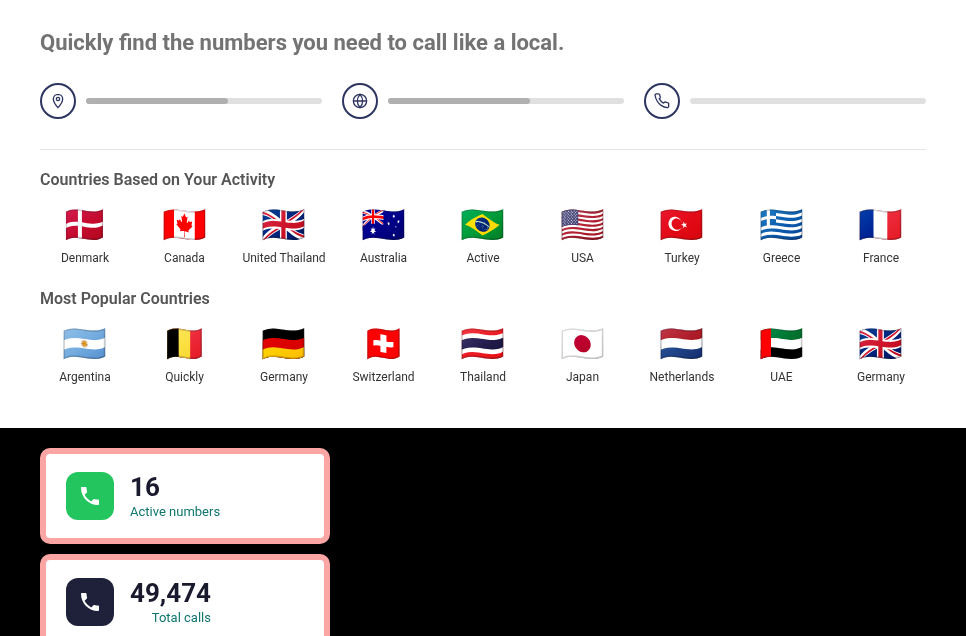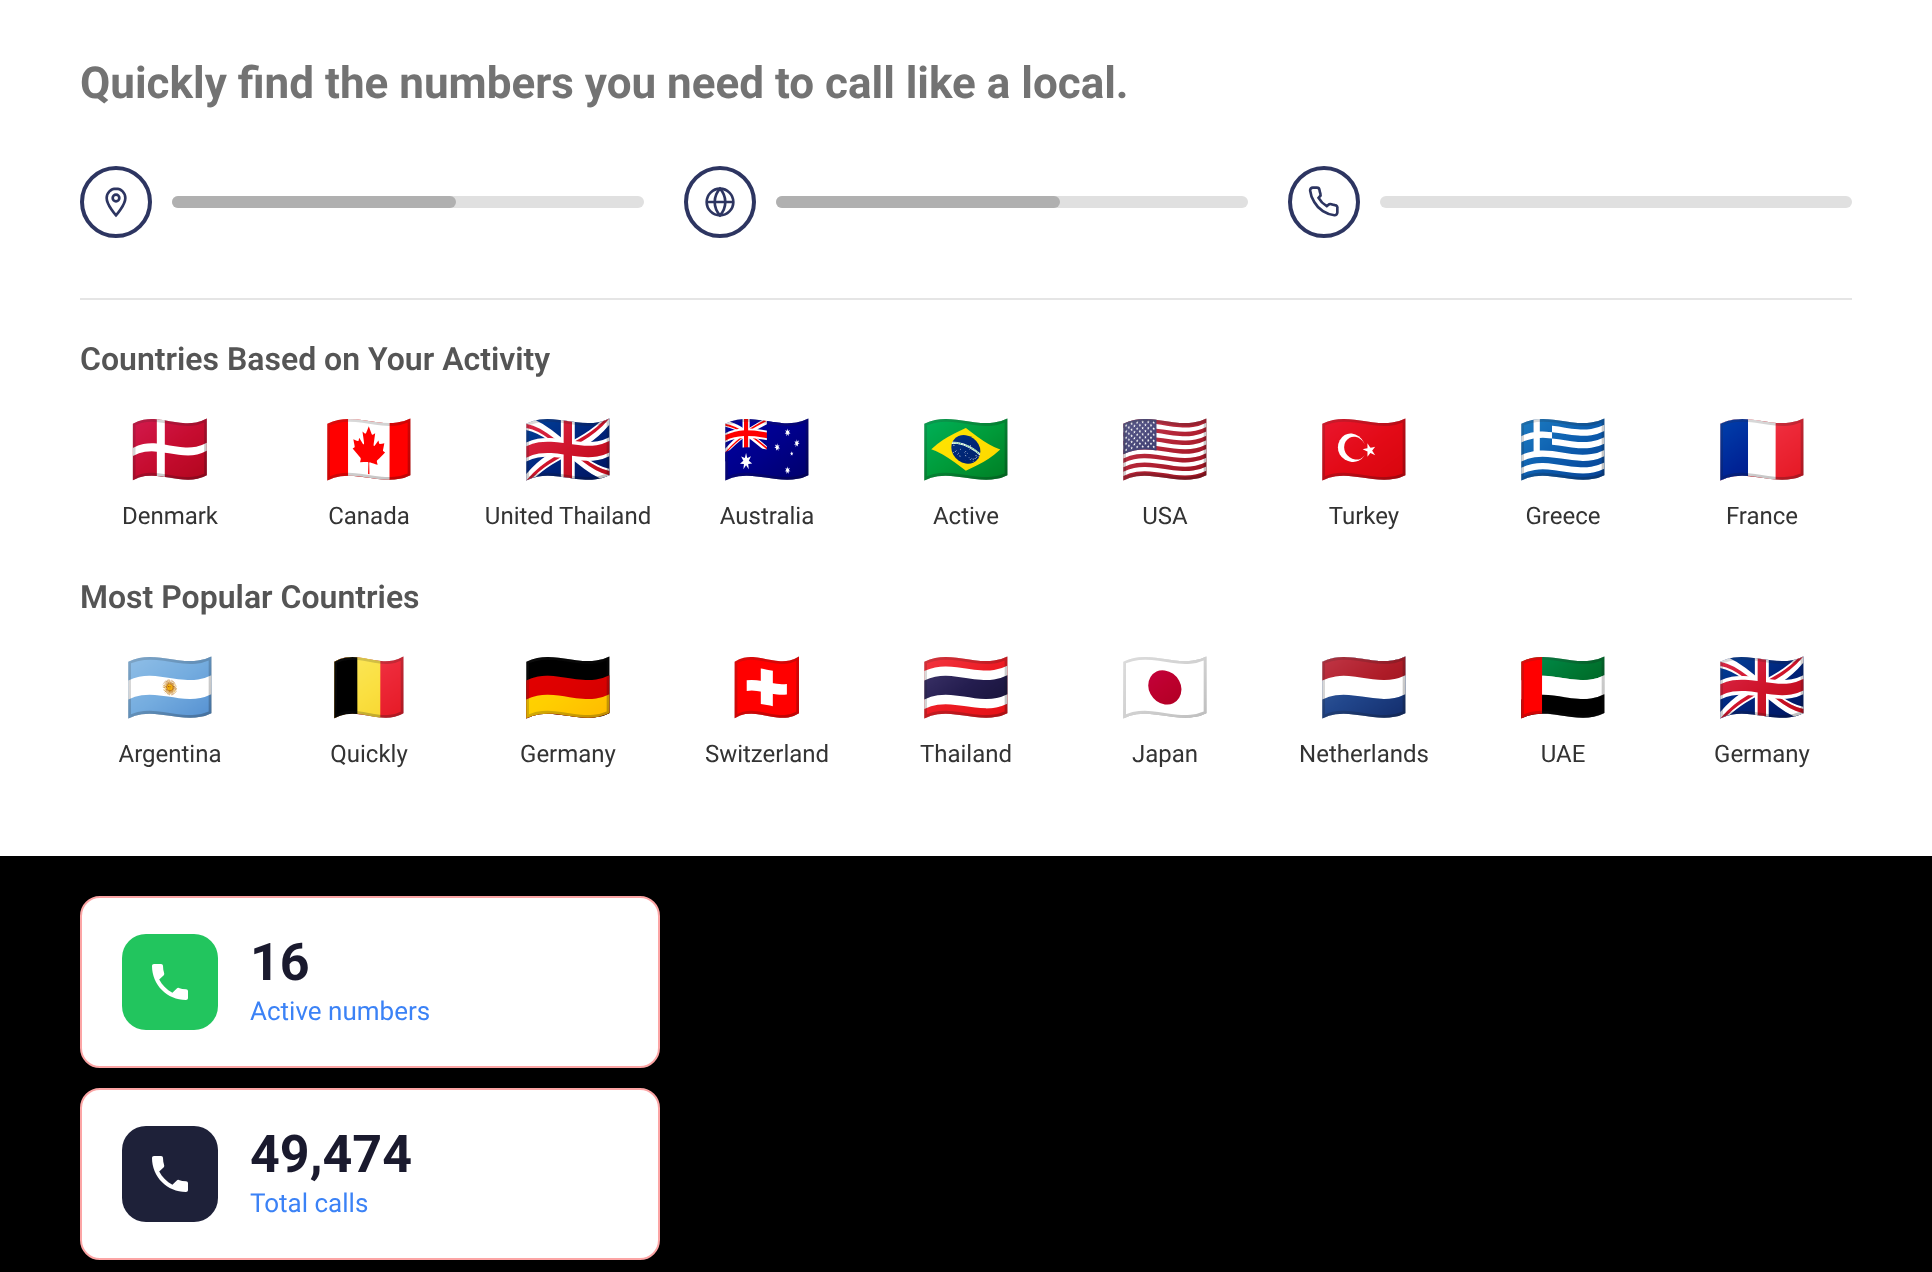--- a/index.html
+++ b/index.html
@@ -120,21 +120,21 @@
       max-width: 290px;
     }
 
     .stat-card {
       background: #fff;
       border-radius: 10px;
       padding: 18px 20px;
       display: flex;
       align-items: center;
       gap: 16px;
-      border: 1px solid #fca5a5;
+      border: 6px solid #fca5a5;
       box-shadow: 0 2px 8px rgba(0,0,0,0.06);
     }
 
     .stat-icon {
       width: 48px;
       height: 48px;
       border-radius: 12px;
       display: flex;
       align-items: center;
       justify-content: center;
@@ -163,22 +163,23 @@
 
     .stat-number {
       font-size: 26px;
       font-weight: 700;
       color: #1a1a2e;
       line-height: 1.1;
     }
 
     .stat-label {
       font-size: 13px;
-      color: #3b82f6;
+      color: #0f766e;
       font-weight: 400;
+      text-align: right;
     }
   </style>
 </head>
 <body>
 
 <div class="top-section">
   <div class="headline">Quickly find the numbers you need to call like a local.</div>
 
   <div class="search-bars">
     <div class="search-bar">

